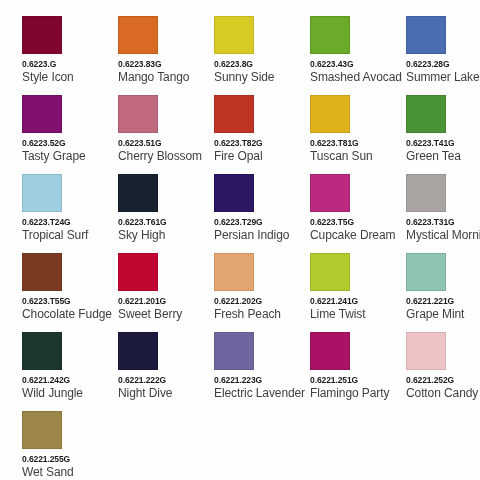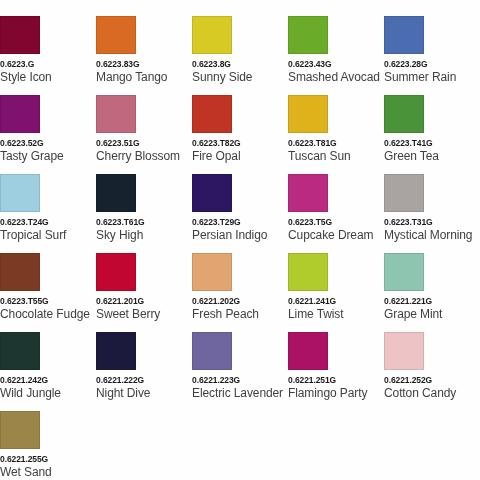--- a/index.html
+++ b/index.html
@@ -18,20 +18,21 @@
     height: 480px;
     box-sizing: border-box;
     padding: 16px 0 0 0;
     display: grid;
     grid-template-columns: repeat(5, 96px);
     grid-template-rows: repeat(6, 79px);
     background: #fefefe;
   }
   .swatch-cell {
     box-sizing: border-box;
+    padding-left: 22px;
     display: flex;
     flex-direction: column;
     align-items: flex-start;
   }
   .swatch-chip {
     width: 40px;
     height: 38px;
     border: 1px solid rgba(0,0,0,0.10);
     box-sizing: border-box;
     flex: 0 0 auto;
@@ -75,21 +76,21 @@
       <div class="swatch-name">Sunny Side</div>
     </div>
     <div class="swatch-cell">
       <div class="swatch-chip" style="background-color: rgb(106, 172, 42);"></div>
       <div class="swatch-code">0.6223.43G</div>
       <div class="swatch-name">Smashed Avocad</div>
     </div>
     <div class="swatch-cell">
       <div class="swatch-chip" style="background-color: rgb(74, 108, 176);"></div>
       <div class="swatch-code">0.6223.28G</div>
-      <div class="swatch-name">Summer Rain</div>
+      <div class="swatch-name">Summer Lake</div>
     </div>
     <div class="swatch-cell">
       <div class="swatch-chip" style="background-color: rgb(128, 17, 111);"></div>
       <div class="swatch-code">0.6223.52G</div>
       <div class="swatch-name">Tasty Grape</div>
     </div>
     <div class="swatch-cell">
       <div class="swatch-chip" style="background-color: rgb(192, 104, 125);"></div>
       <div class="swatch-code">0.6223.51G</div>
       <div class="swatch-name">Cherry Blossom</div>

